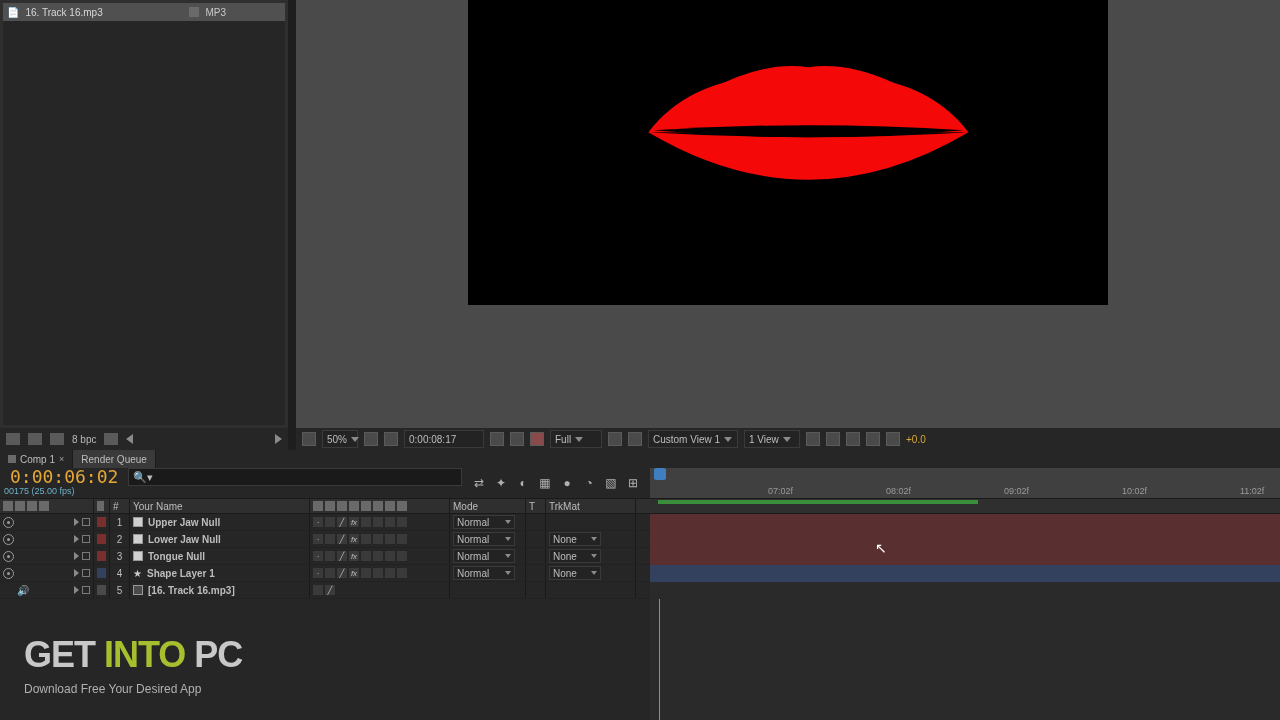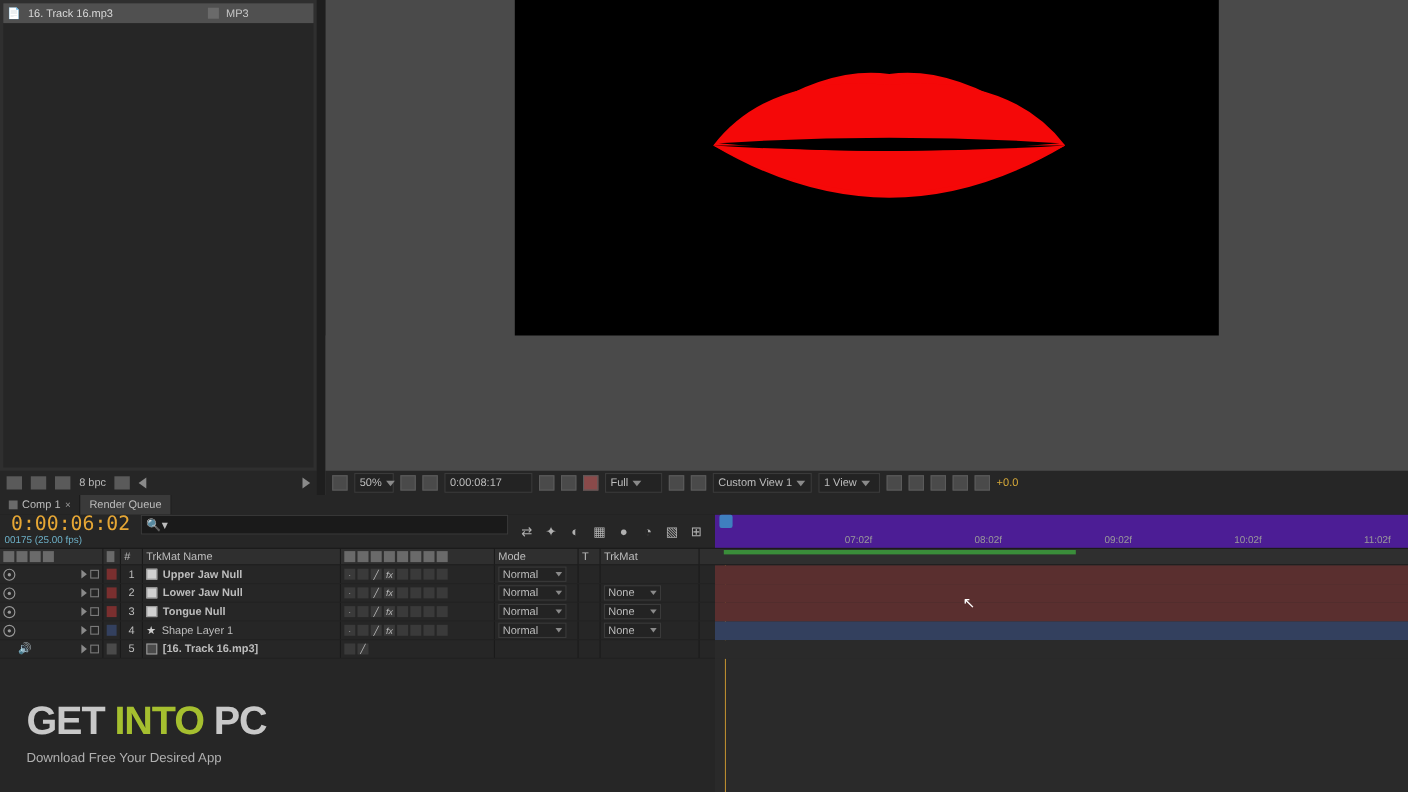--- a/index.html
+++ b/index.html
@@ -42,21 +42,21 @@
 .tab .x{font-size:9px;color:#9a9a9a}
 .tab .sq{width:8px;height:8px;background:#6a6a6a}
 .tl-head{height:30px;display:flex;background:#262626}
 .tl-head-left{width:650px;display:flex;padding:0 10px;gap:10px}
 .timecode{color:#e6a735;font-family:monospace;font-size:18px;line-height:1}
 .frameinfo{color:#6db1c8;font-size:9px;align-self:flex-end;margin-bottom:2px;margin-left:-6px}
 .search{flex:1;height:18px;background:#1a1a1a;border:1px solid #3a3a3a;display:flex;align-items:center;padding:0 4px}
 .search .mag{font-size:11px}
 .tl-icons{display:flex;gap:8px;align-items:center}
 .tl-icons .ic{width:14px;height:14px;color:#b0b0b0;display:flex;align-items:center;justify-content:center;font-size:12px}
-.tl-head-right{flex:1;position:relative;background:#4c1d95}
+.tl-head-right{flex:1;position:relative;background:#404040}
 .ruler{position:absolute;inset:0;display:flex;align-items:flex-end;font-size:9px;color:#9a9a9a}
 .ruler .tick{position:absolute;bottom:2px}
 .playhead{position:absolute;left:4px;top:0;width:12px;height:12px;background:#3f7fbf;border-radius:2px}
 .playline{position:absolute;left:9px;top:0;bottom:0;width:1px;background:#b88a2f}
 .tl-cols{height:16px;display:flex;background:#2f2f2f;border-top:1px solid #1a1a1a;border-bottom:1px solid #1a1a1a;font-size:10px}
 .tl-cols .c{display:flex;align-items:center;padding:0 3px;border-right:1px solid #1a1a1a}
 .tl-cols .c.icons{width:94px}
 .tl-cols .c.tag{width:16px}
 .tl-cols .c.num{width:20px}
 .tl-cols .c.name{width:180px}
@@ -235,21 +235,21 @@
       <div class="c icons">
           <span class="sm-ic"></span>
           <span class="sm-ic"></span>
           <span class="sm-ic"></span>
           <span class="sm-ic"></span>
         </div>
       <div class="c tag">
           <span class="sm-ic"></span>
         </div>
       <div class="c num">#</div>
-      <div class="c name">TrkMat Name</div>
+      <div class="c name">Your Name</div>
       <div class="c sw">
           <span class="sm-ic"></span>
           <span class="sm-ic"></span>
           <span class="sm-ic"></span>
           <span class="sm-ic"></span>
           <span class="sm-ic"></span>
           <span class="sm-ic"></span>
           <span class="sm-ic"></span>
           <span class="sm-ic"></span>
         </div>
@@ -381,21 +381,21 @@
                 <span style="flex:1"></span>
                 <span class="expand"></span>
                 <span class="disc"></span>
               </div>
               <div class="cell tag">
                 <span class="swatch" style="background:#33405e"></span>
               </div>
               <div class="cell num">4</div>
               <div class="cell name">
                 <span class="lname-star">★</span>
-                <span style="font-weight:normal">Shape Layer 1</span>
+                <span style="font-weight:bold">Shape Layer 1</span>
               </div>
               <div class="cell sw">
                 <span class="sw-ic">·</span>
                 <span class="sw-ic"></span>
                 <span class="sw-ic">╱</span>
                 <span class="sw-ic" style="font-style:italic">fx</span>
                 <span class="sw-ic"></span>
                 <span class="sw-ic"></span>
                 <span class="sw-ic"></span>
                 <span class="sw-ic"></span>

